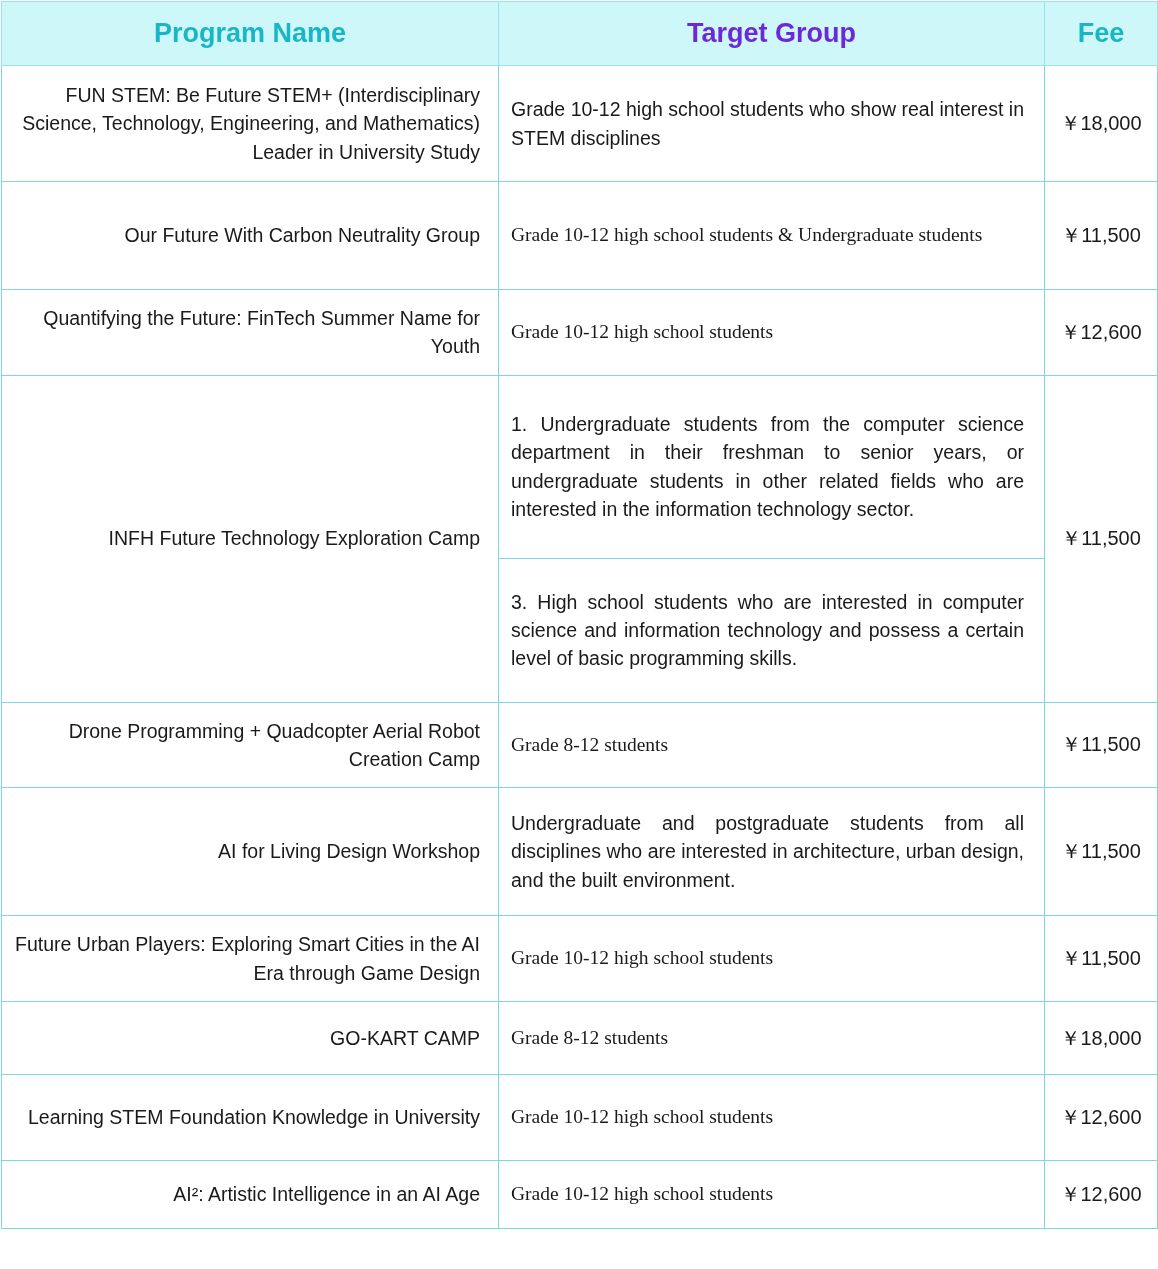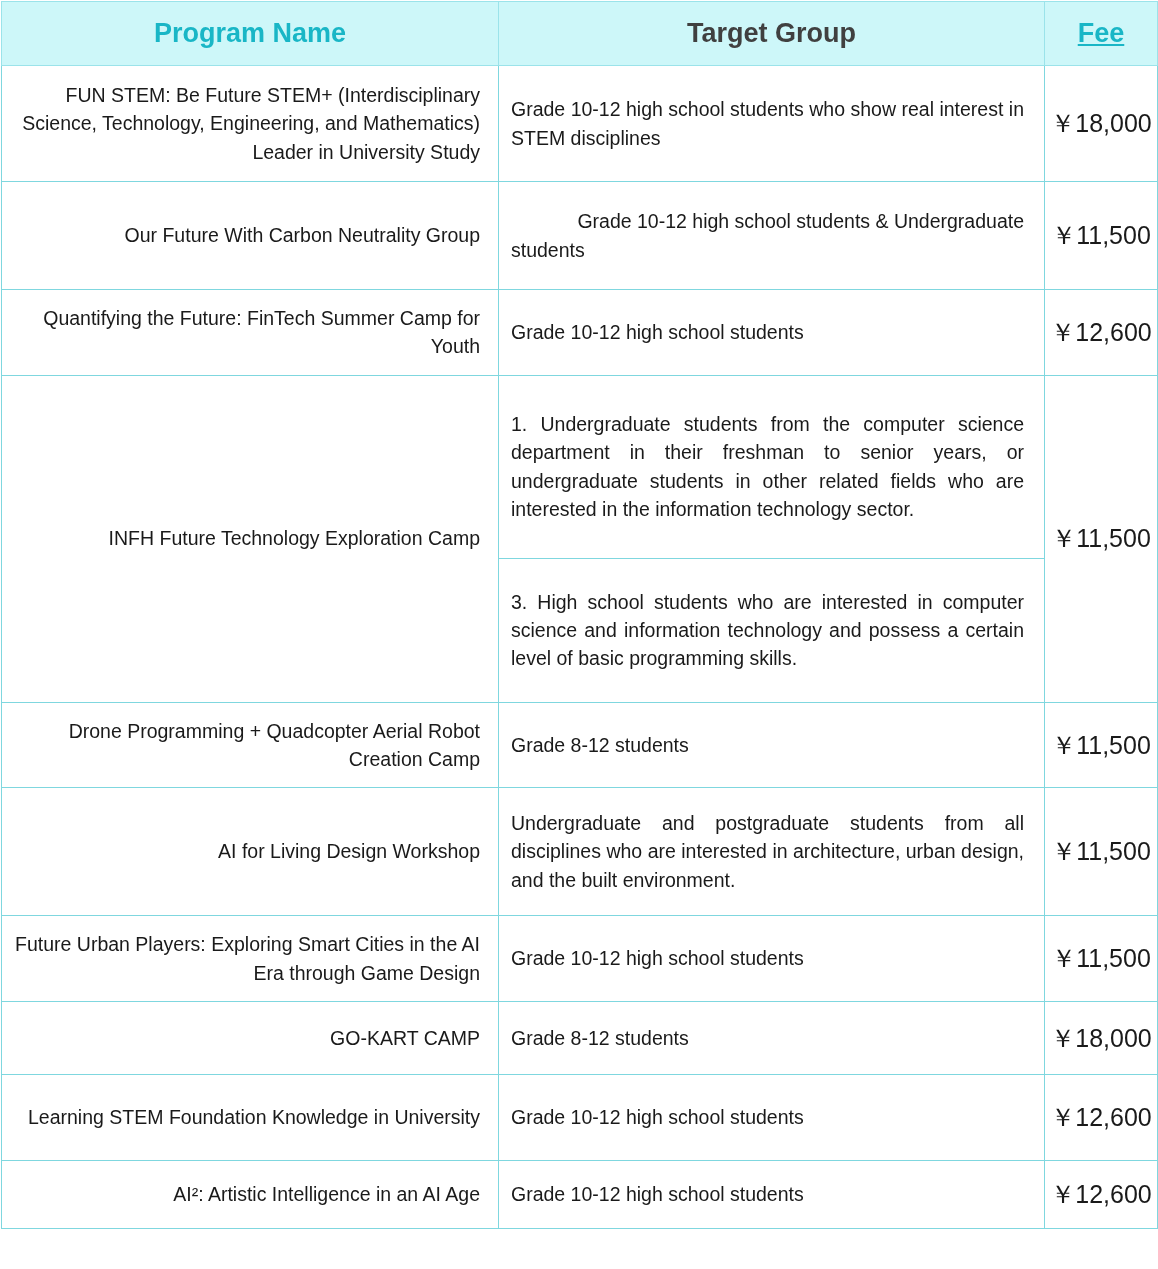--- a/index.html
+++ b/index.html
@@ -36,47 +36,48 @@
     background: #cdf7f9;
     color: #17b3c4;
     font-size: 27px;
     font-weight: bold;
     text-align: center;
     height: 64px;
     padding: 4px 10px;
     border: 1px solid #9be3ea;
   }
   .program-table thead th.th-name  { color: #19b6c6; }
-  .program-table thead th.th-group { color: #404040; }
-  .program-table thead th.th-fee   { color: #19b6c6; text-decoration: underline; }
+  .program-table thead th.th-group { color: #6d28d9; }
+  .program-table thead th.th-fee   { color: #19b6c6; }
 
   .program-table td {
     font-size: 19.5px;
     line-height: 1.45;
     padding: 14px 10px 14px 8px;
     background: #ffffff;
   }
   td.cell-name {
     padding-left: 6px;
     padding-right: 18px;
     text-align: right;
   }
   td.cell-group {
     padding-left: 12px;
     padding-right: 20px;
     text-align: justify;
     text-align-last: left;
   }
   td.cell-group.nojust {
     text-align: right;
+    font-family: Liberation Serif, serif;
   }
   td.cell-fee {
     text-align: center;
     white-space: nowrap;
-    font-size: 25px;
+    font-size: 20px;
     padding-left: 4px;
     padding-right: 4px;
   }
   
   tr.r1 td { height: 116px; }
   tr.r2 td { height: 108px; }
   tr.r3 td { height: 71px; }
   tr.r4a td { height: 183px; }
   tr.r4b td { height: 144px; }
   tr.r5 td { height: 84px; }
@@ -114,21 +115,21 @@
         <td class="cell-fee">￥18,000</td>
       </tr>
 
       <tr class="r2">
         <td class="cell-name">Our Future With Carbon Neutrality Group</td>
         <td class="cell-group nojust">Grade 10-12 high school students &amp; Undergraduate students</td>
         <td class="cell-fee">￥11,500</td>
       </tr>
 
       <tr class="r3">
-        <td class="cell-name">Quantifying the Future: FinTech Summer Camp for Youth</td>
+        <td class="cell-name">Quantifying the Future: FinTech Summer Name for Youth</td>
         <td class="cell-group nojust">Grade 10-12 high school students</td>
         <td class="cell-fee">￥12,600</td>
       </tr>
 
       <tr class="r4a">
         <td class="cell-name merged-name" rowspan="2">INFH Future Technology Exploration Camp</td>
         <td class="cell-group">1. Undergraduate students from the computer science department in their freshman to senior years, or undergraduate students in other related fields who are interested in the information technology sector.</td>
         <td class="cell-fee merged-fee" rowspan="2">￥11,500</td>
       </tr>
       <tr class="r4b">

